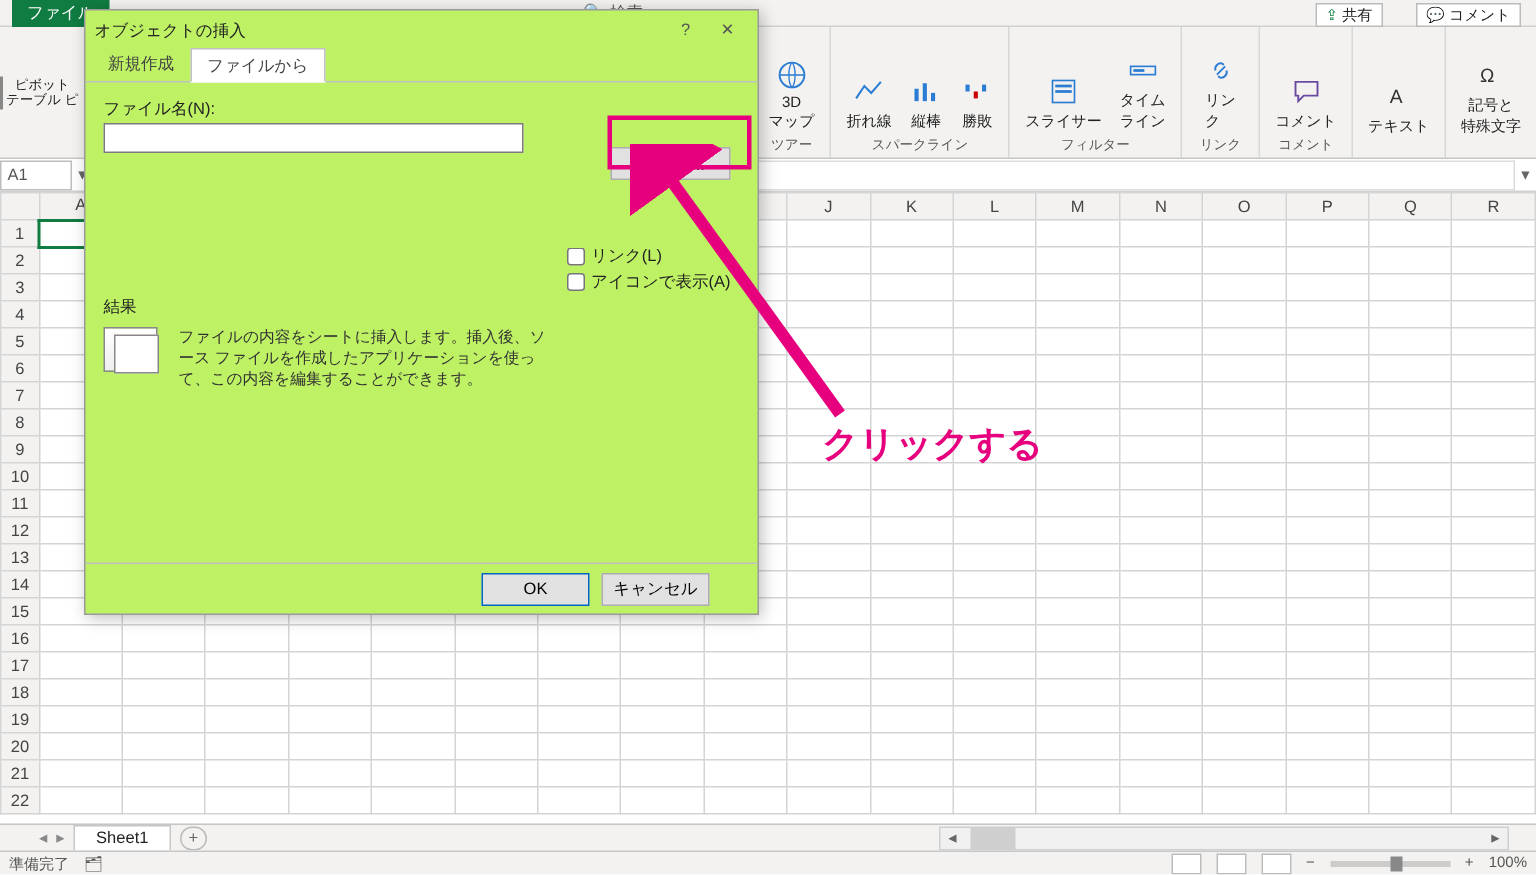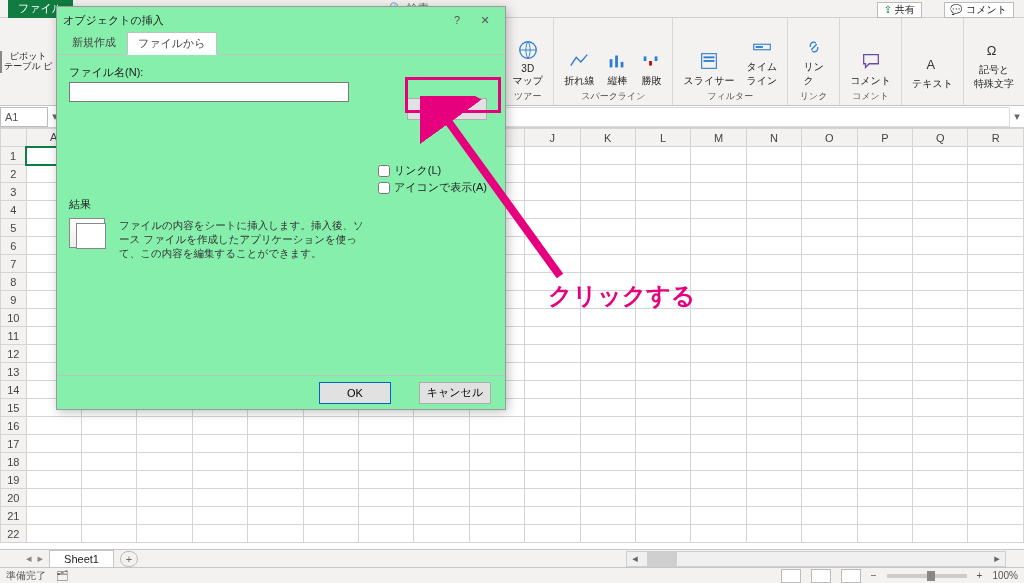--- a/index.html
+++ b/index.html
@@ -34,41 +34,41 @@
   .gridwrap { position: absolute; top: 128px; left: 0; right: 0; bottom: 34px; overflow: hidden; }
   .grid { border-collapse: collapse; table-layout: fixed; }
   .grid th, .grid td { border: 1px solid #d4d4d4; font-weight: normal; font-size: 11px; }
   .grid .colhead { background: #f3f2f1; height: 18px; width: 57px; text-align: center; color: #444; }
   .grid .rowhead { background: #f3f2f1; width: 26px; text-align: center; color: #444; height: 18px;}
   .grid .corner { background: #f3f2f1; width: 26px; }
   .grid td { width: 57px; height: 18px; background: #fff; }
   .grid .selcell { border: 2px solid #107c41; }
 
   
-  .dialog { position: absolute; left: 56px; top: 6px; width: 450px; height: 404px; background: #86efac; border: 1px solid #9a9a9a; box-shadow: 2px 2px 10px rgba(0,0,0,.25); z-index: 20; }
+  .dialog { position: absolute; left: 56px; top: 6px; width: 450px; height: 404px; background: #bef264; border: 1px solid #9a9a9a; box-shadow: 2px 2px 10px rgba(0,0,0,.25); z-index: 20; }
   .dlg-title { height: 26px; display: flex; align-items: center; padding: 0 6px; font-size: 11px; }
   .dlg-title .spacer { flex: 1; }
   .dlg-title .wbtn { width: 28px; height: 20px; text-align: center; line-height: 20px; color: #555; }
   .dlg-tabs { display: flex; border-bottom: 1px solid #c0c0c0; padding-left: 4px; height: 22px; align-items: flex-end; }
   .dlg-tabs .tab { padding: 3px 10px; border: 1px solid transparent; font-size: 11px; color: #444; }
   .dlg-tabs .tab.active { border: 1px solid #c0c0c0; border-bottom: 1px solid #fff; background: #fff; margin-bottom: -1px; }
   .dlg-body { padding: 10px 12px; }
   .dlg-body .lbl { font-size: 11px; margin-bottom: 2px; }
   .filepath { width: 280px; height: 20px; border: 1px solid #7a7a7a; padding: 2px 4px; font-size: 11px; }
   .browse { position: absolute; right: 18px; top: 78px; width: 80px; height: 22px; background: #e1e1e1; border: 1px solid #adadad; font-size: 11px; margin-top: 13px; }
   .browse-hl { position: absolute; border: 3px solid #e6007e; pointer-events: none; }
   .chk { font-size: 11px; display: flex; align-items: center; gap: 4px; margin: 2px 0; }
   .chk input { width: 12px; height: 12px; }
   .resultbox { position: absolute; left: 12px; top: 190px; right: 12px; }
   .resultbox .reslbl { font-size: 11px; }
   .resultbox .resrow { display: flex; gap: 14px; margin-top: 6px; align-items: flex-start;}
   .resultbox .resico { width: 36px; height: 30px; border: 1px solid #888; background: linear-gradient(#fff,#eee); position: relative; }
   .resultbox .resico::after { content: ""; position: absolute; left: 6px; top: 4px; width: 28px; height: 24px; border: 1px solid #888; background: #fff; }
   .resultbox .restxt { font-size: 10.5px; line-height: 1.35; color: #333; max-width: 250px;}
-  .dlg-footer { position: absolute; bottom: 0; left: 0; right: 0; height: 34px; border-top: 1px solid #c0c0c0; display: flex; justify-content: flex-end; align-items: center; gap: 28px; padding-right: 14px; }
+  .dlg-footer { position: absolute; bottom: 0; left: 0; right: 0; height: 34px; border-top: 1px solid #c0c0c0; display: flex; justify-content: flex-end; align-items: center; gap: 8px; padding-right: 32px; }
   .dlg-footer button { width: 72px; height: 22px; background: #e1e1e1; border: 1px solid #adadad; font-size: 11px; }
   .dlg-footer button.primary { border: 1px solid #0067c0; }
 
   
   .anno-arrow { position: absolute; z-index: 30; pointer-events: none; }
   .anno-text { position: absolute; color: #e6007e; font-size: 24px; font-weight: bold; z-index: 30; }
 
   
   .sheettabs { position: absolute; left: 0; right: 0; bottom: 16px; height: 18px; background: #f3f2f1; border-top: 1px solid #c6c6c6; display: flex; align-items: center; padding-left: 26px; font-size: 11px;}
   .sheettabs .stab { padding: 2px 14px; background: #fff; border: 1px solid #c6c6c6; border-bottom: none; }

